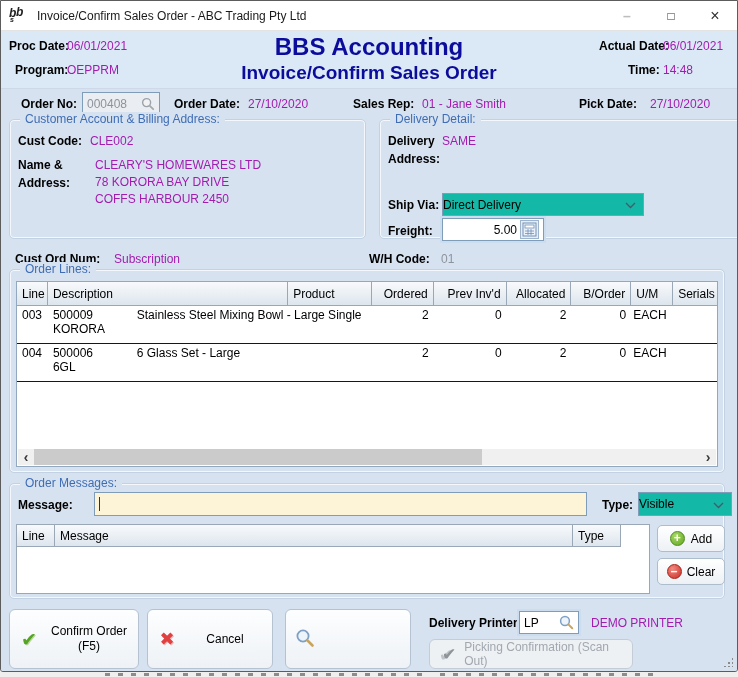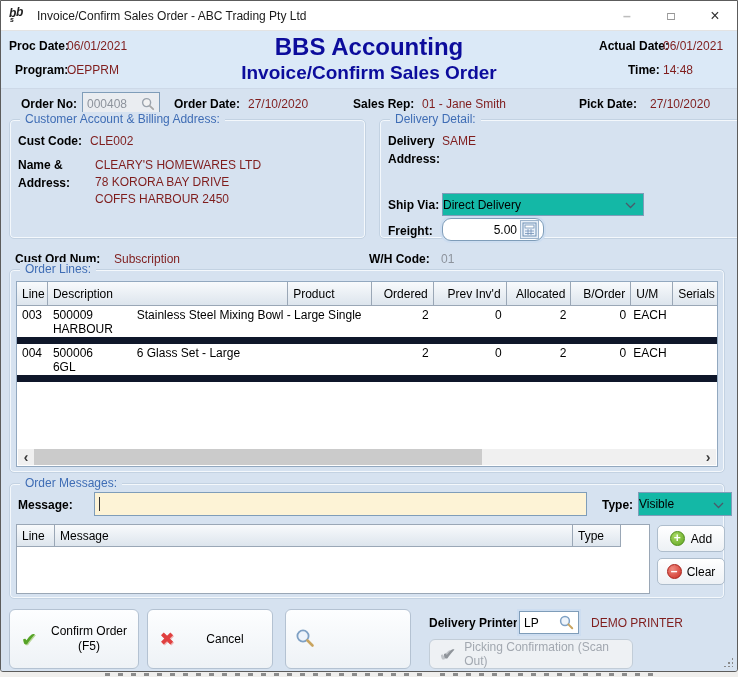--- a/index.html
+++ b/index.html
@@ -23,21 +23,21 @@
   .cap-btn { width:44px; height:100%; display:flex; align-items:center; justify-content:center;
              font-size:14px; color:#333; cursor:default; }
   .cap-btn.min { color:#bdbdbd; font-weight:bold; }
   .cap-btn.max { font-size:12px; }
   .cap-btn.close { font-size:16px; }
 
   
   .header { position:absolute; left:0; top:30px; right:0; height:58px; background:#dbe9f7;
             border-bottom:1px solid #cdd9e8; }
   .lbl { font-weight:bold; color:#000; white-space:nowrap; }
-  .val { color:#7f1d1d; white-space:nowrap; }
+  .val { color:#a21caf; white-space:nowrap; }
   .grayval { color:#8d939c; }
   .app-title { position:absolute; left:0; right:0; top:2px; text-align:center; font-size:24px;
                font-weight:bold; color:#0c0c9c; letter-spacing:0; }
   .screen-title { position:absolute; left:0; right:0; top:31px; text-align:center; font-size:19px;
                   font-weight:bold; color:#0c0c9c; }
 
   
   .bodyarea { position:absolute; left:0; top:88px; right:0; bottom:0; background:#d6e2f0; }
 
   
@@ -56,21 +56,21 @@
             color:#3f6db5; font-size:12px; white-space:nowrap; }
 
   
   .otable { position:absolute; background:#fff; border:1px solid #92a8bf; }
   .thead { display:flex; height:24px; }
   .th { background:linear-gradient(#f8fafc,#dde5ed); border-right:1px solid #9aa7b6;
         border-bottom:1px solid #9aa7b6; display:flex; align-items:center; padding:0 5px;
         font-size:12px; overflow:hidden; white-space:nowrap; }
   .th:last-child { border-right:none; }
   .th.num { justify-content:flex-end; }
-  .tr { display:flex; border-bottom:7px solid #0f172a; height:38px; }
+  .tr { display:flex; border-bottom:1px solid #0f172a; height:38px; }
   .td { padding:2px 5px 0 5px; font-size:12px; overflow:hidden; white-space:nowrap; }
   .td.num { text-align:right; }
   .td .line2 { display:block; }
 
   
   .hscroll { position:absolute; left:1px; right:1px; bottom:1px; height:16px; display:flex;
              background:#f0f0f0; }
   .sbtn { width:16px; display:flex; align-items:center; justify-content:center; color:#3a3a3a;
           font-size:14px; font-weight:bold; background:#f0f0f0; }
   .strack { flex:1; position:relative; }
@@ -172,21 +172,21 @@
         <span class="abs lbl" style="left:8px;top:32px;">Address:</span>
         <span class="abs val" style="left:62px;top:14px;">SAME</span>
         <span class="abs lbl" style="left:8px;top:78px;">Ship Via:</span>
         <div class="abs combo" style="left:62px;top:73px;width:202px;">
           <span>Direct Delivery</span>
           <svg class="chev" width="11" height="7" viewBox="0 0 11 7">
               <path d="M1 1 L5.5 5.5 L10 1" fill="none" stroke="#4a5a6a" stroke-width="1.3"></path>
             </svg>
         </div>
         <span class="abs lbl" style="left:8px;top:104px;">Freight:</span>
-        <div class="abs field" style="left:62px;top:98px;width:102px;justify-content:flex-end;box-shadow:0 0 0 2px #cdddf0;border-radius:9px;">
+        <div class="abs field" style="left:62px;top:98px;width:102px;justify-content:flex-end;box-shadow:0 0 0 2px #cdddf0;">
           <span>5.00</span>
           <span class="calcbtn">
             <svg width="15" height="15" viewBox="0 0 15 15">
                 <rect x="1" y="1" width="13" height="13" fill="#eaf1fa" stroke="#7191b5"></rect>
                 <rect x="3" y="3" width="9" height="3" fill="#fff" stroke="#7191b5" stroke-width="0.8"></rect>
                 <g stroke="#7191b5" stroke-width="0.8">
                   <line x1="3" y1="9" x2="12" y2="9"></line>
                   <line x1="3" y1="11.5" x2="12" y2="11.5"></line>
                   <line x1="6" y1="7" x2="6" y2="13"></line>
                   <line x1="9" y1="7" x2="9" y2="13"></line>
@@ -210,21 +210,21 @@
             <div class="th" style="width:84px;">Product</div>
             <div class="th num" style="width:62px;">Ordered</div>
             <div class="th num" style="width:73px;">Prev Inv'd</div>
             <div class="th num" style="width:65px;">Allocated</div>
             <div class="th num" style="width:60px;">B/Order</div>
             <div class="th" style="width:42px;">U/M</div>
             <div class="th" style="width:44px;">Serials</div>
           </div>
           <div class="tr">
             <div class="td" style="width:31px;">003</div>
-            <div class="td" style="width:84px;"><span>500009</span><span class="line2">HARBOUR</span></div>
+            <div class="td" style="width:84px;"><span>500009</span><span class="line2">KORORA</span></div>
             <div class="td" style="width:241px;">Stainless Steel Mixing Bowl - Large Single</div>
             <div class="td num" style="width:62px;">2</div>
             <div class="td num" style="width:73px;">0</div>
             <div class="td num" style="width:65px;">2</div>
             <div class="td num" style="width:60px;">0</div>
             <div class="td" style="width:42px;padding-left:2px;">EACH</div>
             <div class="td" style="width:44px;"></div>
           </div>
           <div class="tr">
             <div class="td" style="width:31px;">004</div>

